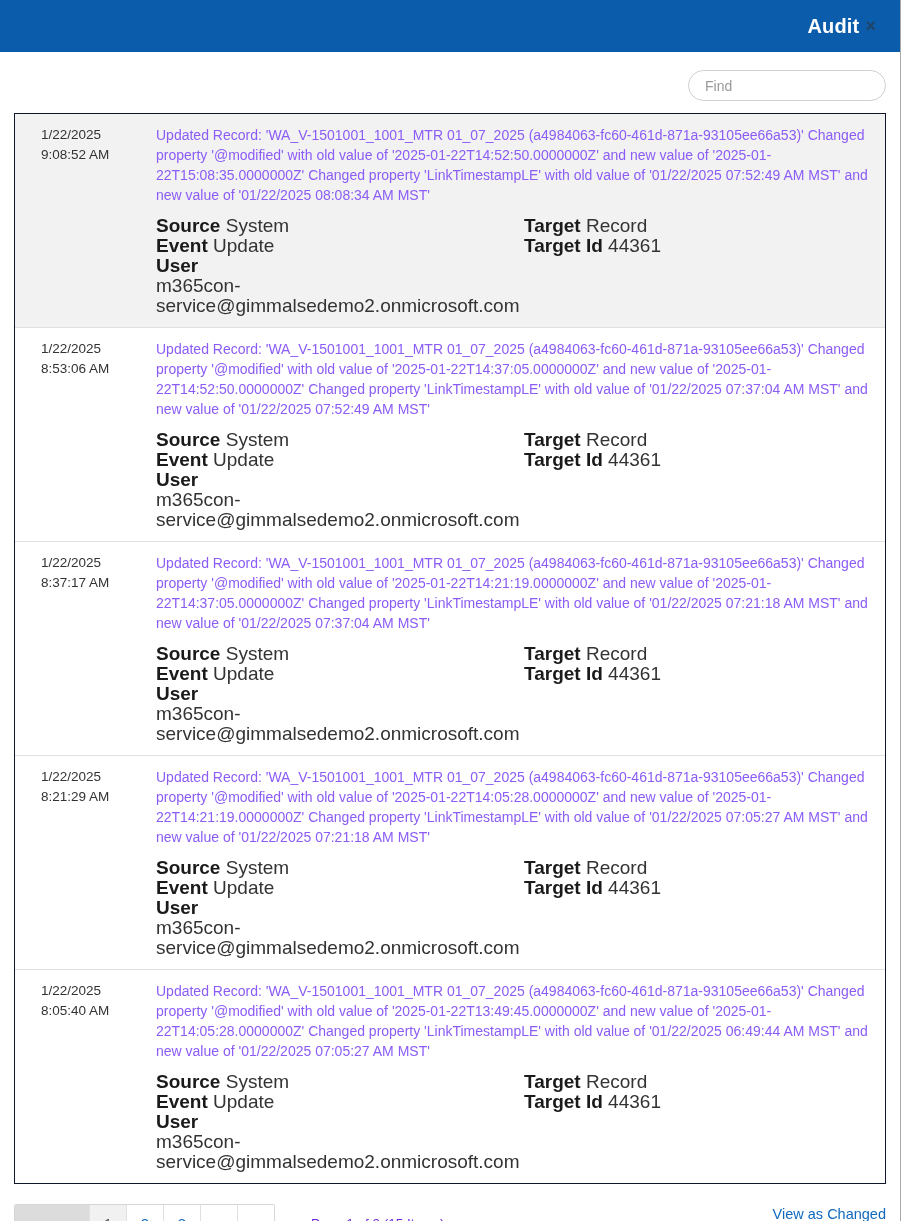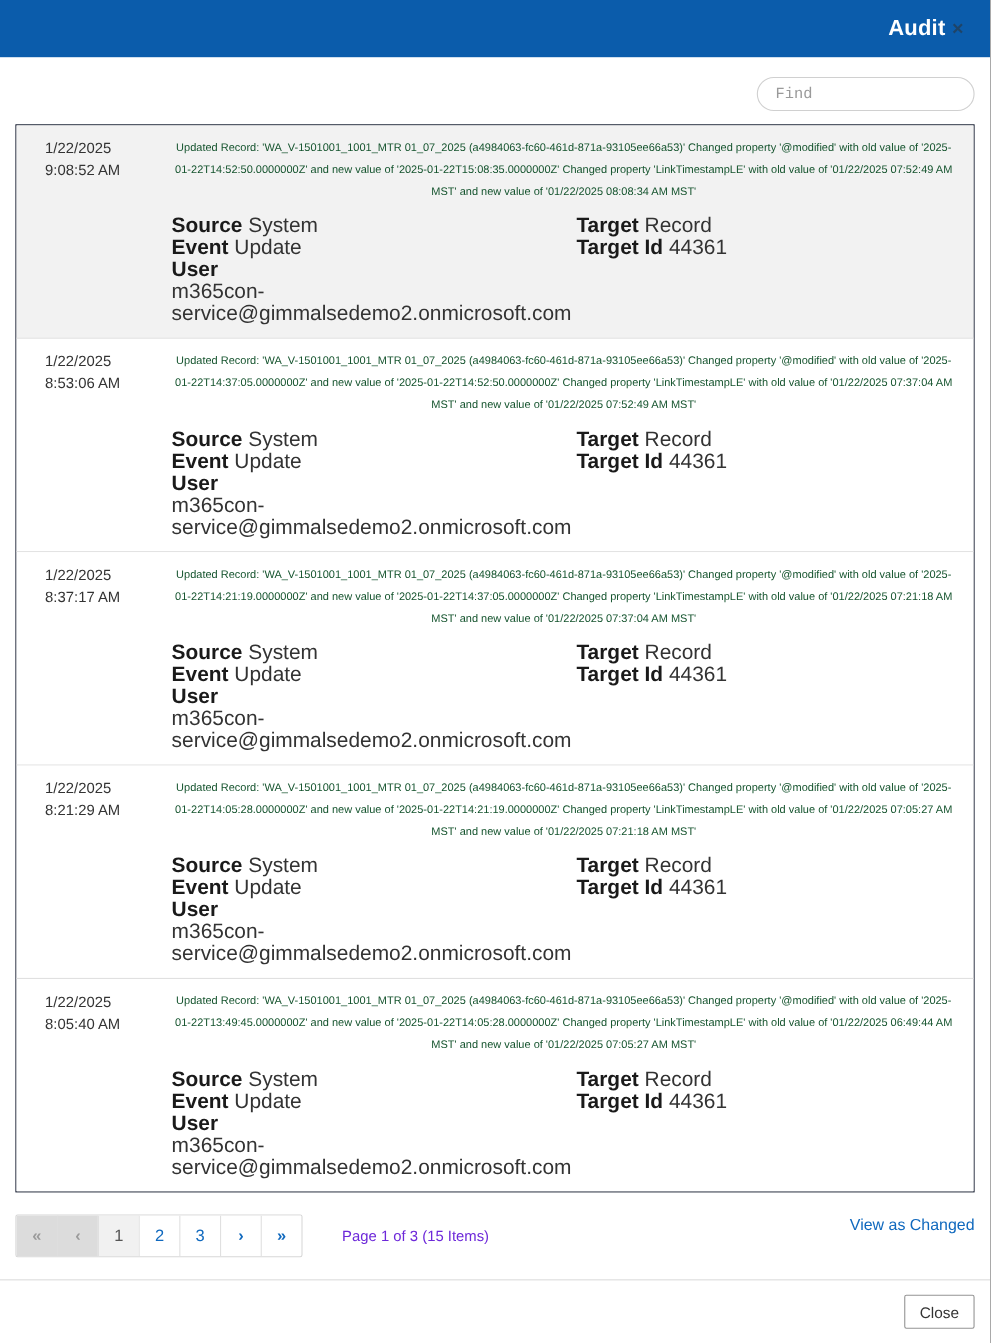--- a/index.html
+++ b/index.html
@@ -27,38 +27,38 @@
     color:#23405c; font-size:18px; font-weight:700; line-height:1;
     cursor:pointer; padding:4px 6px; opacity:0.85;
   }
   
   .content { flex:1; display:flex; flex-direction:column; padding:0 14px; }
   .find-row { padding:18px 0 12px; display:flex; justify-content:flex-end; }
   .find-input {
     width:198px; height:31px;
     border:1px solid #d0d0d0; border-radius:16px;
     padding:0 16px; font-size:14px; color:#6d28d9; outline:none;
-    font-family: Liberation Mono, monospace;
+    font-family: Liberation Sans, sans-serif;
   }
   .find-input::placeholder { color:#9a9a9a; }
   
   .audit-list { border:1px solid #0f172a; background:#fff; }
   .entry {
     display:flex; padding:11px 0;
     border-bottom:1px solid #e0e0e0;
     background:#fff;
   }
   .entry:last-child { border-bottom:none; }
   .entry.highlighted { background:#f2f2f2; }
   .entry-date {
     flex:none; width:141px; padding-left:26px;
     font-size:13.5px; line-height:20px; color:#333;
   }
   .entry-body { flex:1; padding-right:16px; }
-  .entry-desc { font-size:10px; line-height:20px; color:#14532d; word-wrap:break-word;text-align:center; }
+  .entry-desc { font-size:14px; line-height:20px; color:#8b5cf6; word-wrap:break-word; }
   .entry-meta { display:flex; margin-top:11px; }
   .meta-col-left  { flex:none; width:368px; }
   .meta-col-right { flex:1; }
   .meta-row { font-size:19px; line-height:20px; color:#333; }
   .meta-row .lbl { font-weight:700; color:#1a1a1a; }
   
   .pager-row {
     margin-top:20px;
     display:flex; align-items:center;
   }

